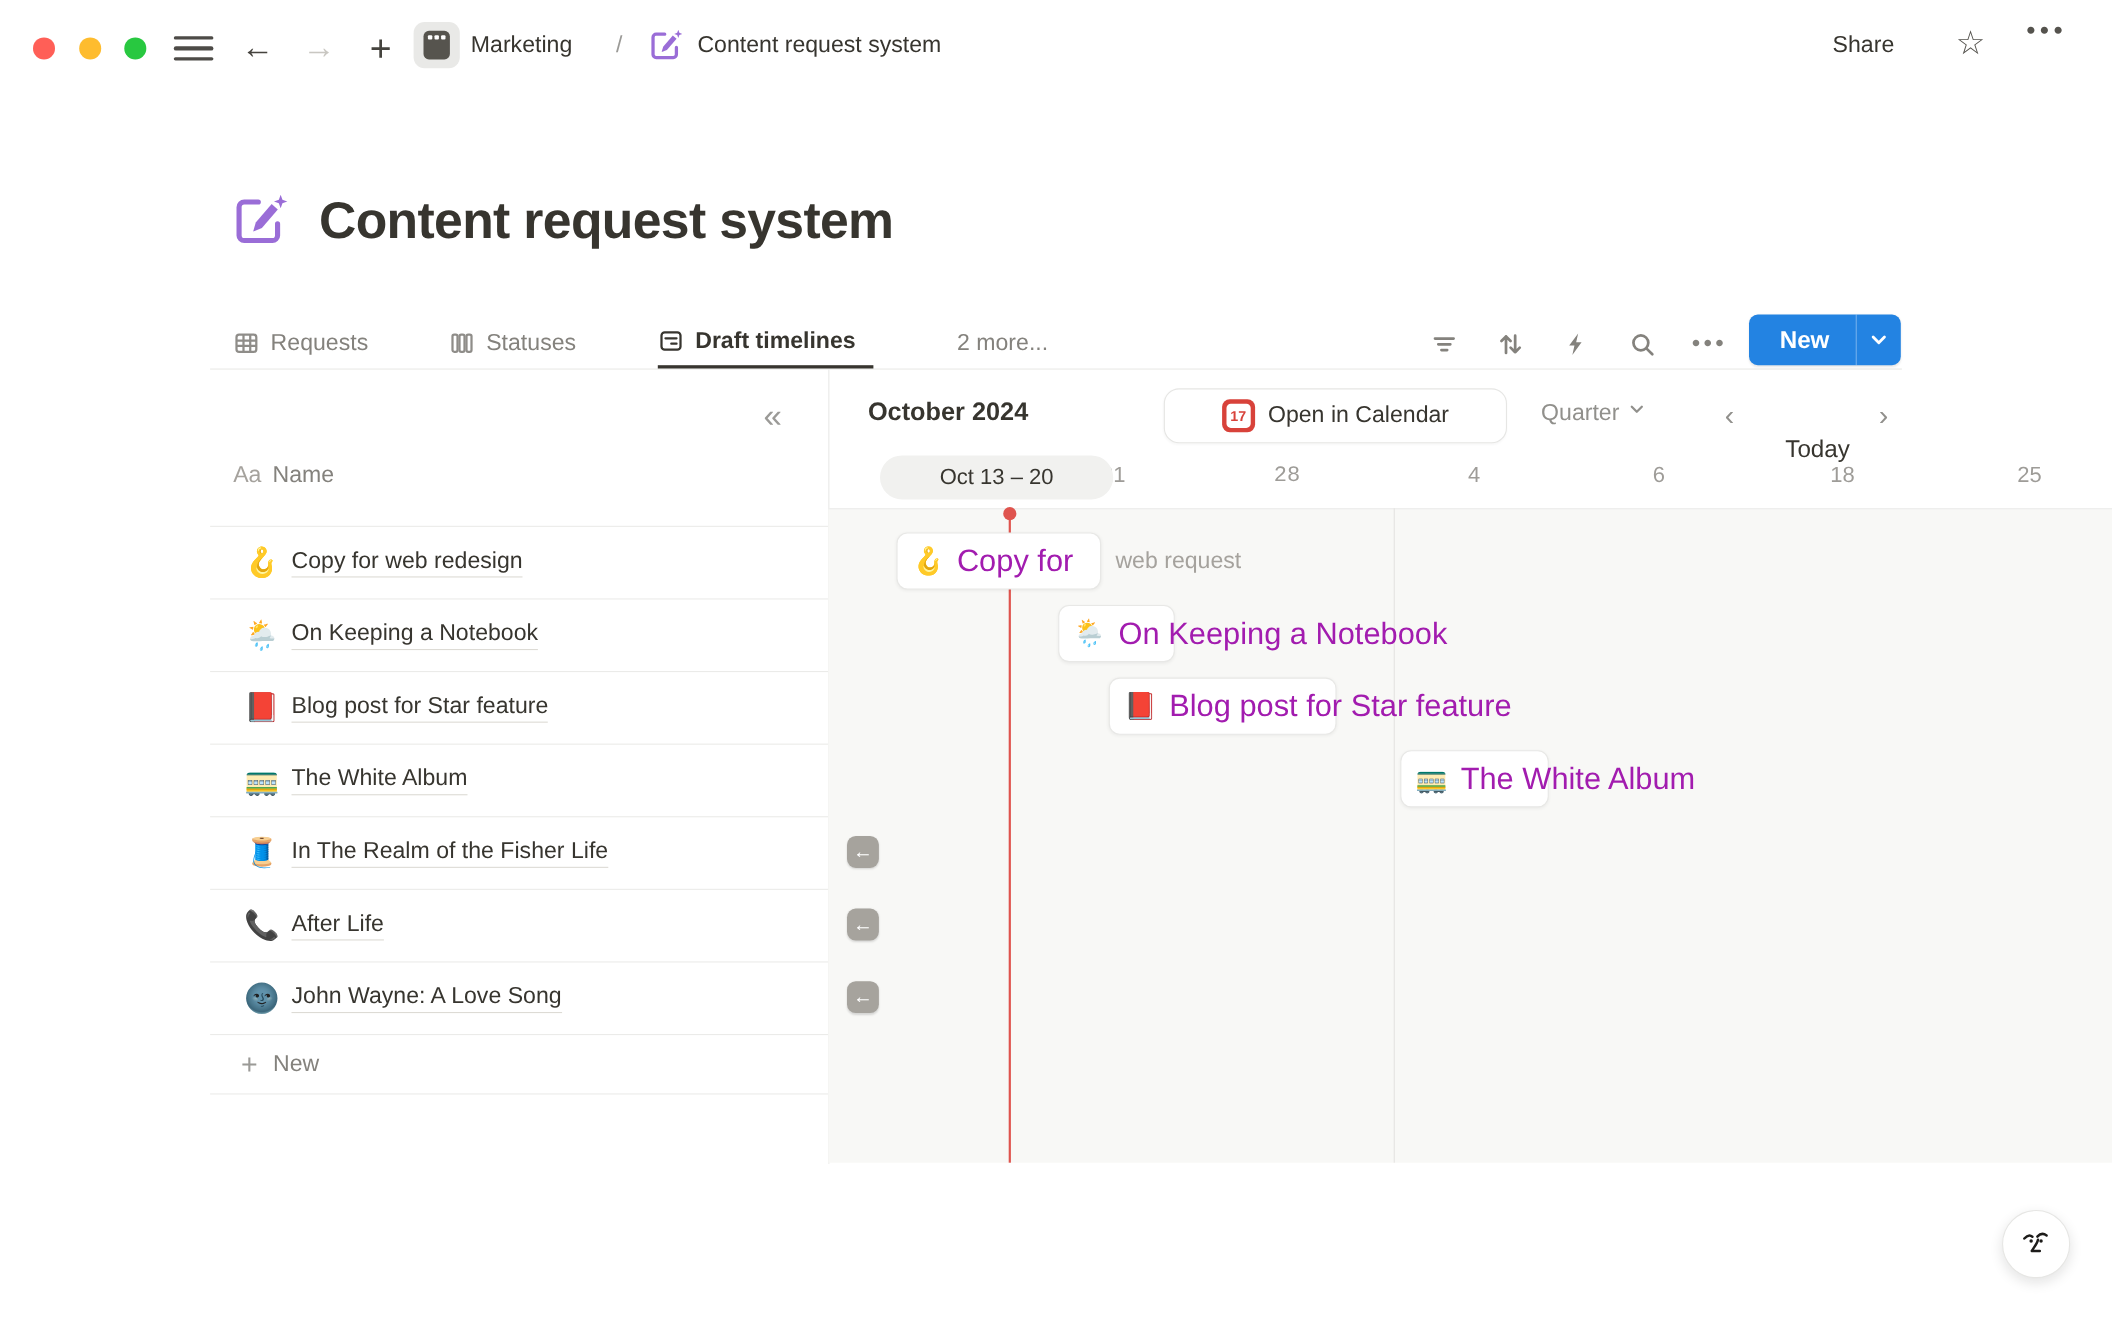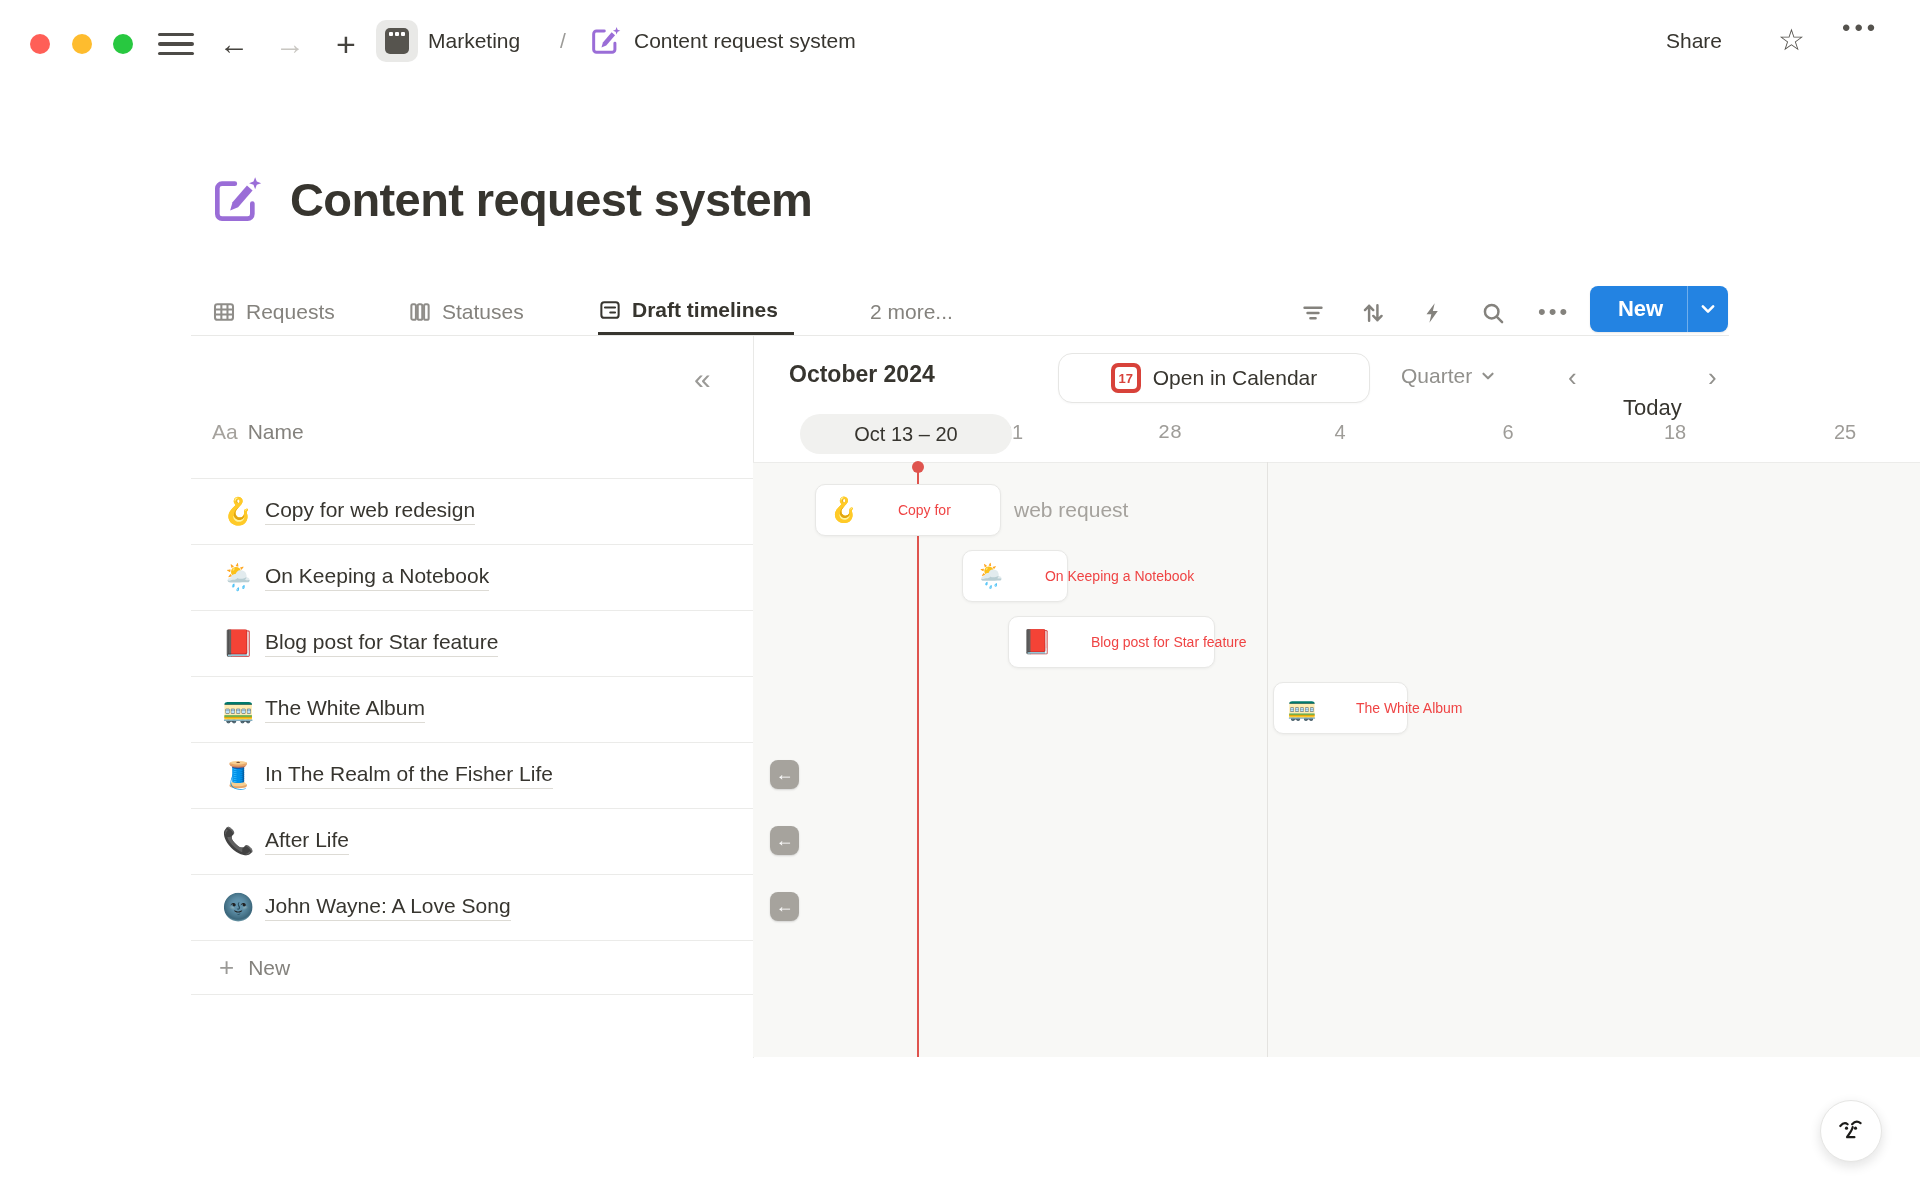--- a/index.html
+++ b/index.html
@@ -64,32 +64,32 @@
   .new-row .plus-g { font-size:26px; color:#9b9a97; }
   .panel-divider { left:753px; top:336px; width:1px; height:722px; background:#e9e9e7; }
 
   
   .timeline { left:753px; top:336px; width:1167px; height:722px; }
   .tl-month { left:36px; top:25px; font-size:23px; font-weight:600; color:#37352f; }
   .open-cal { left:305px; top:17px; width:312px; height:50px; background:#fff; border:1px solid #e6e6e4; border-radius:14px; display:flex; align-items:center; justify-content:center; gap:12px; cursor:pointer; box-shadow:0 1px 2px rgba(15,15,15,0.03); }
   .open-cal .cal-ic { width:30px; height:30px; background:#d8423a; border-radius:7px; display:flex; align-items:center; justify-content:center; }
   .open-cal .cal-in { width:22px; height:22px; background:#fff; border-radius:4px; font-size:13px; font-weight:700; color:#d8423a; display:flex; align-items:center; justify-content:center; }
   .open-cal .oc-label { font-size:21px; font-weight:500; color:#37352f; }
-  .zoom-select { left:648px; top:28px; display:flex; align-items:center; gap:8px; font-size:21px; color:#91908c; cursor:pointer; }
+  .zoom-select { left:648px; top:28px; display:flex; gap:8px; font-size:21px; color:#91908c; cursor:pointer; }
   .nav-chev { top:26px; font-size:26px; color:#91908c; cursor:pointer; }
   .today-btn { left:870px; top:27px; font-size:22px; color:#37352f; cursor:pointer;margin-top:32px; }
   .range-pill { left:47px; top:78px; width:212px; height:40px; background:#f1f1ef; border-radius:20px; display:flex; align-items:center; justify-content:center; font-size:20px; color:#37352f; z-index:3; cursor:pointer; }
   .tick { top:85px; width:60px; margin-left:-30px; text-align:center; font-size:20px; color:#9e9c98; z-index:1; }
   .canvas { left:0; top:126px; width:1167px; height:595px; background:#f8f8f6; border-top:1px solid #ececea; }
   .month-line { left:514px; top:126px; width:1px; height:595px; background:#e4e3e0; }
   .today-line { left:164px; top:131px; width:2px; height:590px; background:#df544e; z-index:2; }
   .today-dot { left:159px; top:125px; width:12px; height:12px; border-radius:50%; background:#df544e; z-index:4; }
   .card { height:52px; background:#fff; border:1px solid #e8e8e6; border-radius:10px; box-shadow:0 1px 3px rgba(15,15,15,0.05); display:flex; align-items:center; gap:11px; padding-left:13px; cursor:pointer; z-index:3; }
   .card .emoji { font-size:24px; flex:none; }
-  .card .ct { font-size:14px; font-weight:500; color:#ef4444; white-space:nowrap;margin-left:28px; }
+  .card .ct { font-size:28px; font-weight:500; color:#a21caf; white-space:nowrap; }
   .card.clip { overflow:hidden; }
   .overflow-text { font-size:21px; font-weight:500; color:#a5a29d; white-space:nowrap; z-index:1; }
   .scroll-btn { left:17px; width:29px; height:29px; background:#a6a39d; border-radius:8px; color:#fff; display:flex; align-items:center; justify-content:center; font-size:18px; cursor:pointer; box-shadow:0 1px 2px rgba(15,15,15,0.15); z-index:3; }
 
   
   .fab { left:1820px; top:1100px; width:62px; height:62px; border-radius:50%; background:#fff; border:1px solid #e6e6e4; box-shadow:0 4px 12px rgba(15,15,15,0.12); display:flex; align-items:center; justify-content:center; cursor:pointer; }
 
   svg { display:block; }
 </style>
 </head>

